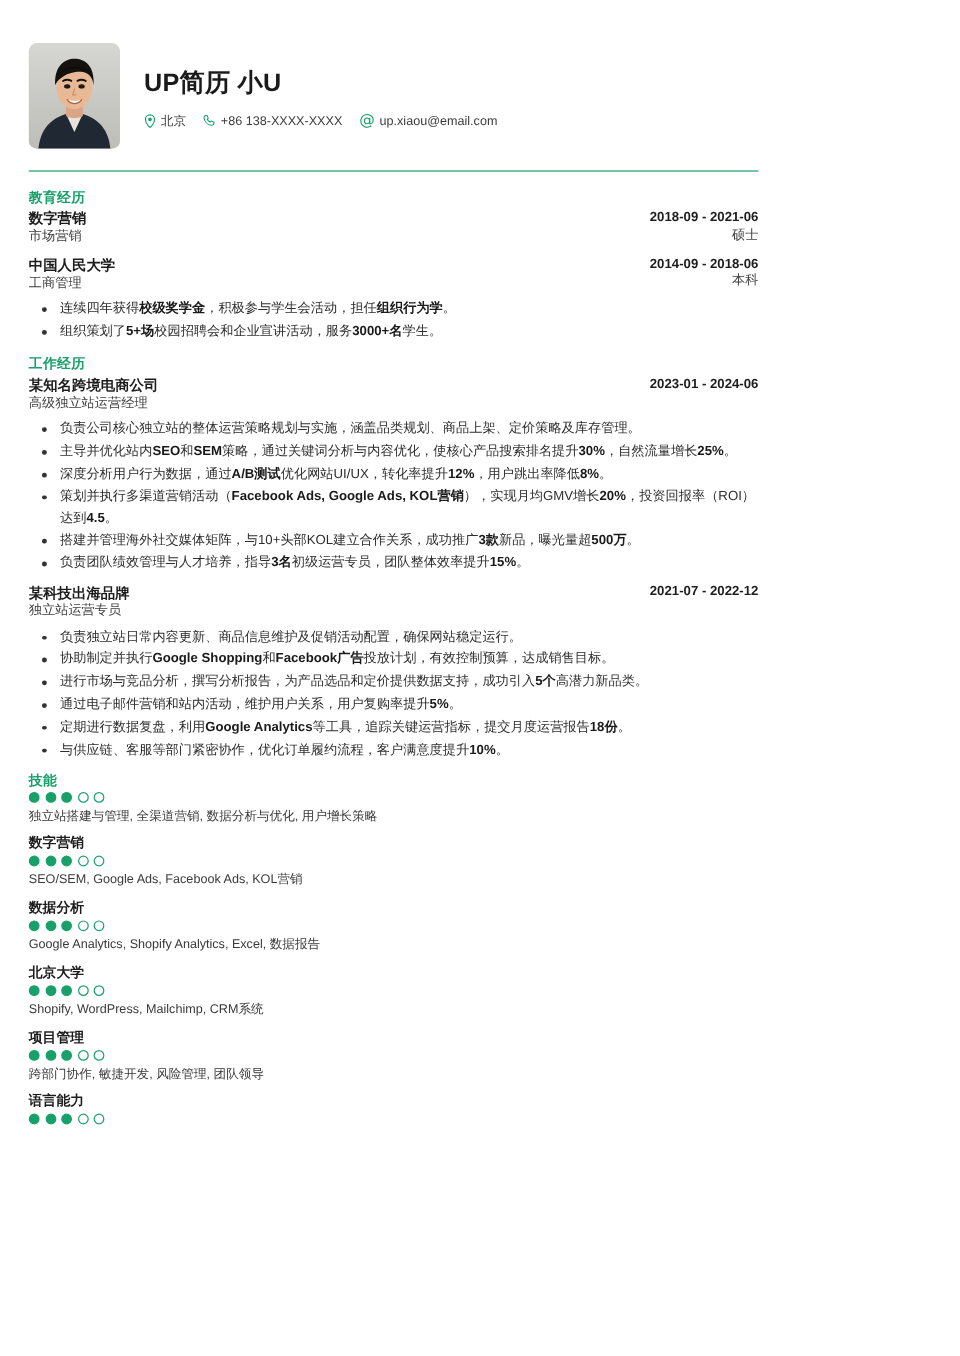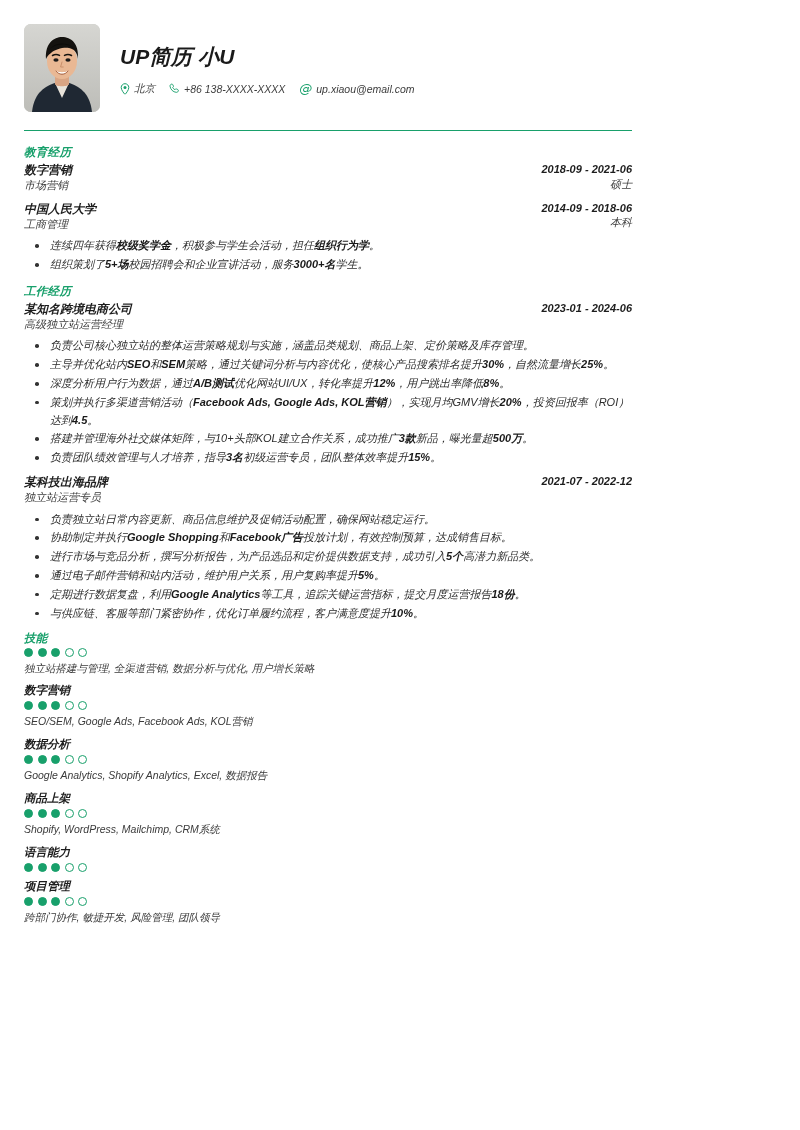--- a/index.html
+++ b/index.html
@@ -11,23 +11,22 @@
   body {
     font-family: "Liberation Sans", "DejaVu Sans", sans-serif;
     color: #2b2b2b;
     width: 800px;
     height: 1130px;
     overflow: hidden;
   }
   .page {
     width: 656px;
     height: 1130px;
-    padding: 24px 24px 0 24px;
+    padding: 36px 24px 0 24px;
     position: relative;
-    font-style: italic;
   }
 
   
   .header {
     display: flex;
     align-items: center;
     gap: 20px;
     padding-bottom: 18px;
   }
   .photo {
@@ -355,47 +354,47 @@
           <div class="dots">
             <span class="dot filled"></span>
             <span class="dot filled"></span>
             <span class="dot filled"></span>
             <span class="dot"></span>
             <span class="dot"></span>
           </div>
           <div class="skill-detail">Google Analytics, Shopify Analytics, Excel, 数据报告</div>
         </div>
         <div class="skill">
-          <div class="skill-name">商品上架</div>
+          <div class="skill-name">北京大学</div>
           <div class="dots">
             <span class="dot filled"></span>
             <span class="dot filled"></span>
             <span class="dot filled"></span>
             <span class="dot"></span>
             <span class="dot"></span>
           </div>
           <div class="skill-detail">Shopify, WordPress, Mailchimp, CRM系统</div>
         </div>
         <div class="skill">
+          <div class="skill-name">项目管理</div>
+          <div class="dots">
+            <span class="dot filled"></span>
+            <span class="dot filled"></span>
+            <span class="dot filled"></span>
+            <span class="dot"></span>
+            <span class="dot"></span>
+          </div>
+          <div class="skill-detail">跨部门协作, 敏捷开发, 风险管理, 团队领导</div>
+        </div>
+        <div class="skill">
           <div class="skill-name">语言能力</div>
           <div class="dots">
             <span class="dot filled"></span>
             <span class="dot filled"></span>
             <span class="dot filled"></span>
             <span class="dot"></span>
             <span class="dot"></span>
           </div>
         </div>
-        <div class="skill">
-          <div class="skill-name">项目管理</div>
-          <div class="dots">
-            <span class="dot filled"></span>
-            <span class="dot filled"></span>
-            <span class="dot filled"></span>
-            <span class="dot"></span>
-            <span class="dot"></span>
-          </div>
-          <div class="skill-detail">跨部门协作, 敏捷开发, 风险管理, 团队领导</div>
-        </div>
       </div>
   </div>
 
 </div>
 
 </body></html>

